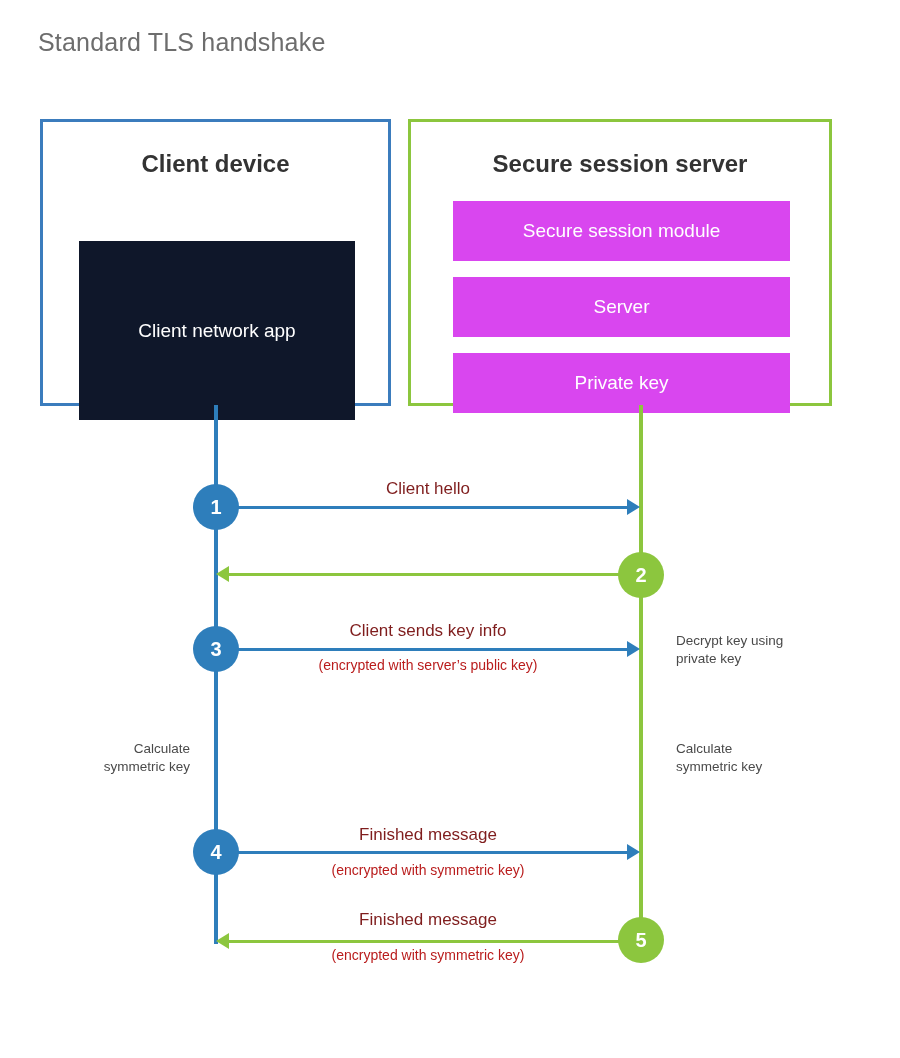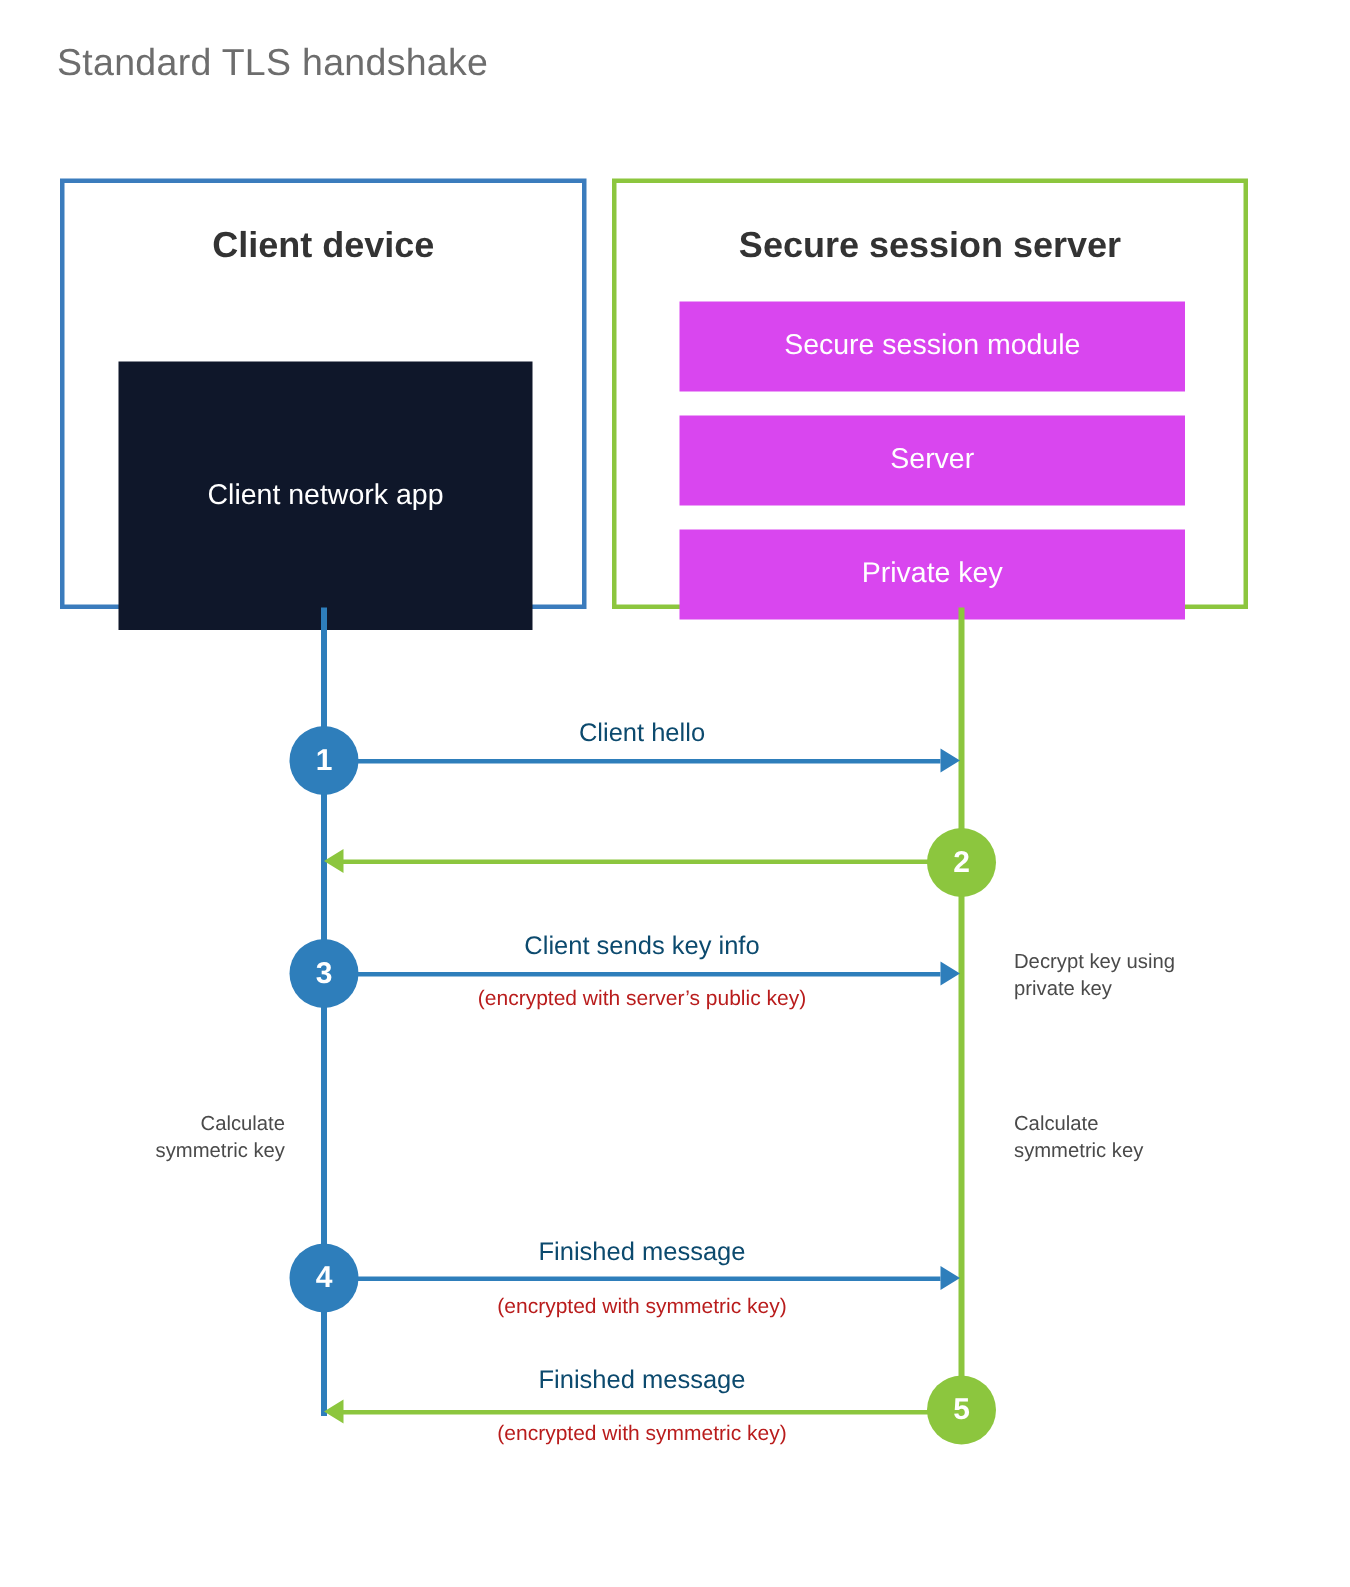--- a/index.html
+++ b/index.html
@@ -159,21 +159,21 @@
     justify-content: center;
   }
   .step-circle.blue  { background: #2e7ebb; }
   .step-circle.green { background: #8cc63e; }
 
   
   .msg-label {
     position: absolute;
     text-align: center;
     font-size: 17px;
-    color: #0c4a6e;
+    color: #7f1d1d;
     white-space: nowrap;
   }
   .msg-sub {
     position: absolute;
     text-align: center;
     font-size: 14px;
     color: #b91c1c;
     white-space: nowrap;
   }
 

